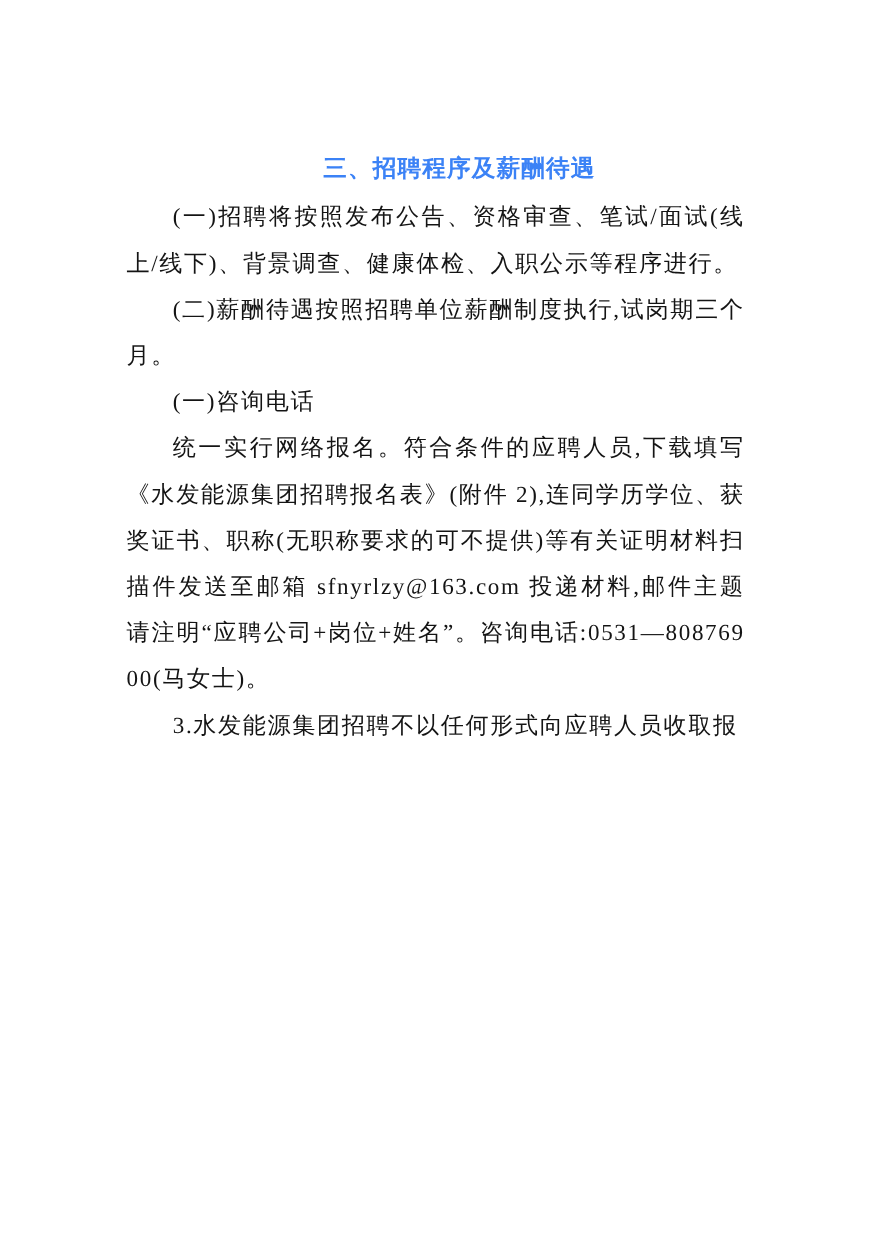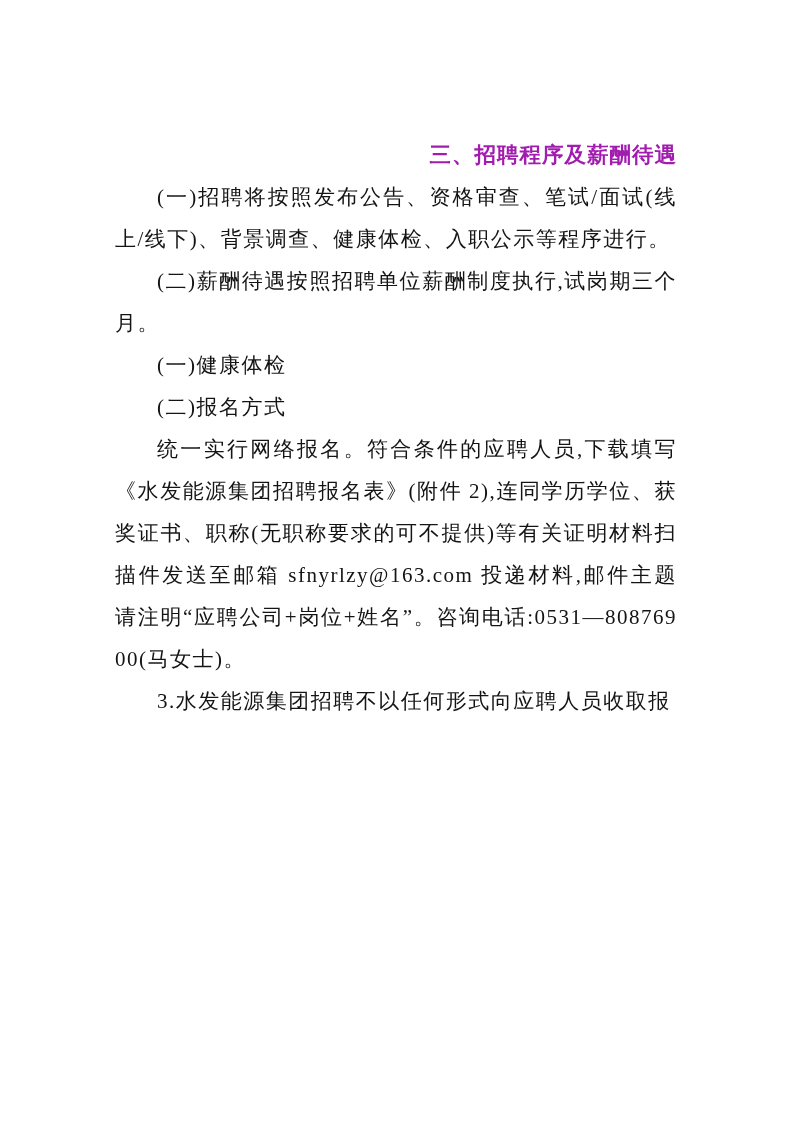--- a/index.html
+++ b/index.html
@@ -29,34 +29,33 @@
     padding: 0;
     font-size: 21px;
     line-height: 42px;
     text-indent: 2em;
     text-align: justify;
     text-justify: inter-character;
     letter-spacing: 1.5px;
     word-break: break-all;
   }
   .content p.heading {
-    font-family: Liberation Serif, serif;
+    font-family: Liberation Mono, monospace;
     font-weight: bold;
     font-size: 21.5px;
     letter-spacing: 1px;
-    text-align: right;
-    color: #a21caf;
+    text-align: center;
+    color: #3b82f6;
   }
 </style>
 </head>
 <body>
 
 <div class="page">
   <div class="content">
     <p class="heading">三、招聘程序及薪酬待遇</p>
     <p>(一)招聘将按照发布公告、资格审查、笔试/面试(线上/线下)、背景调查、健康体检、入职公示等程序进行。</p>
     <p>(二)薪酬待遇按照招聘单位薪酬制度执行,试岗期三个月。</p>
-    <p>(一)健康体检</p>
-    <p>(二)报名方式</p>
+    <p>(一)咨询电话</p>
     <p>统一实行网络报名。符合条件的应聘人员,下载填写《水发能源集团招聘报名表》(附件 2),连同学历学位、获奖证书、职称(无职称要求的可不提供)等有关证明材料扫描件发送至邮箱 sfnyrlzy@163.com 投递材料,邮件主题请注明“应聘公司+岗位+姓名”。咨询电话:0531—80876900(马女士)。</p>
     <p>3.水发能源集团招聘不以任何形式向应聘人员收取报</p>
   </div>
 </div>
 
 </body></html>

